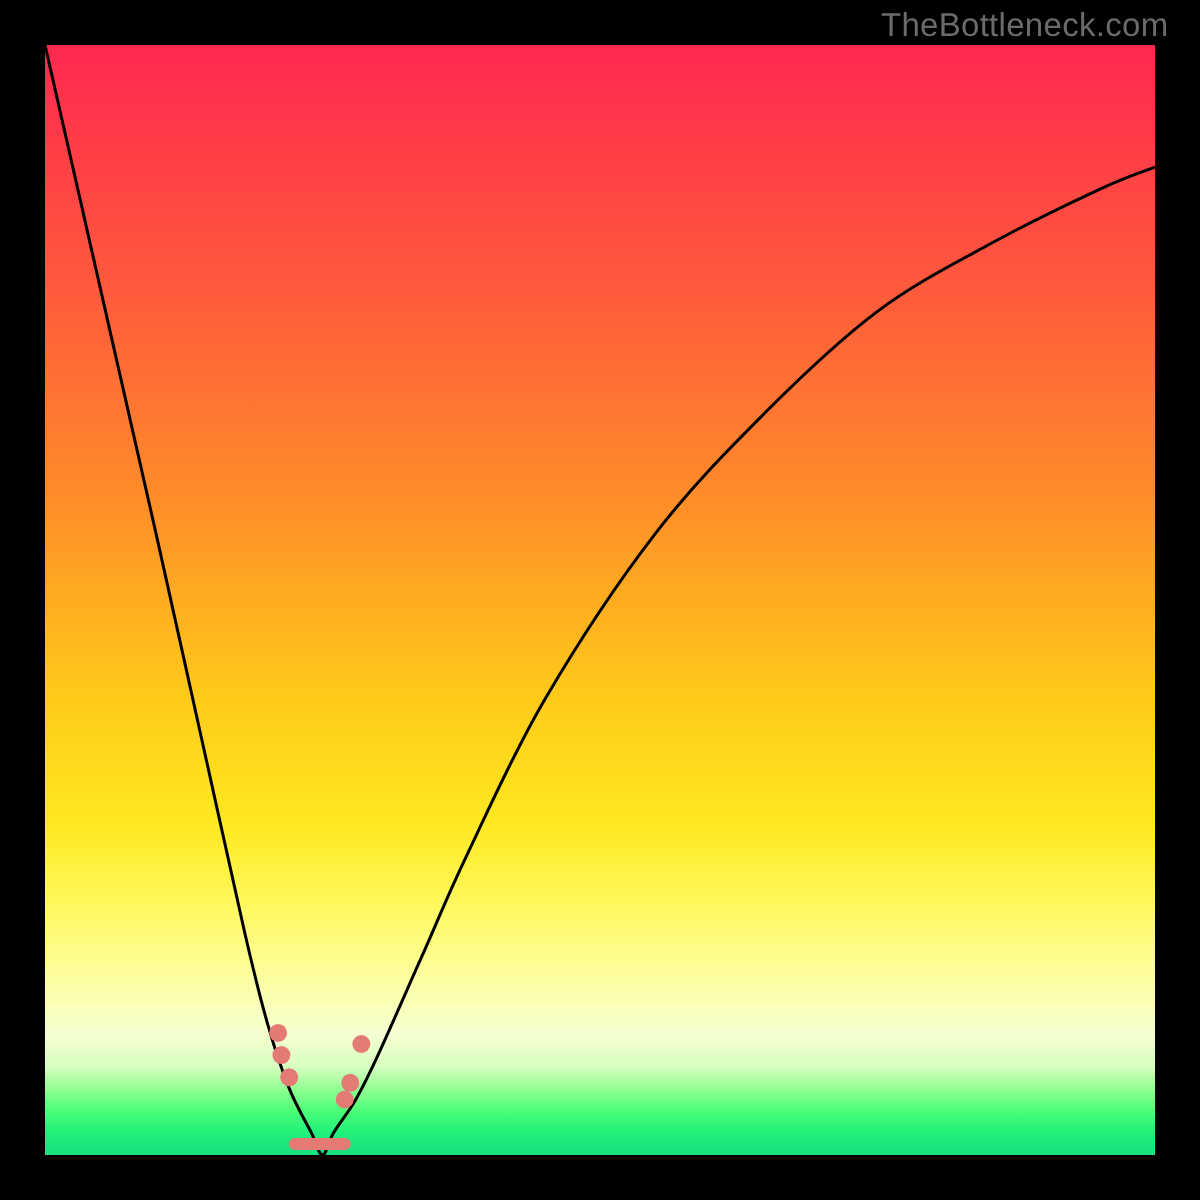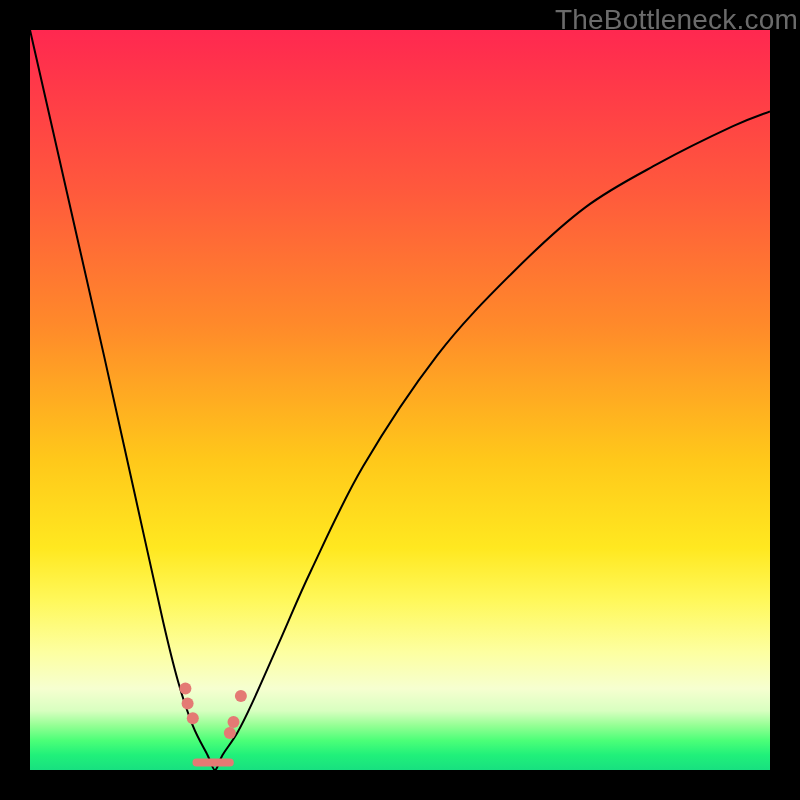--- a/index.html
+++ b/index.html
@@ -38,23 +38,23 @@
       #94ff94 94%,
       #4cff78 96%,
       #20f07a 98%,
       #18e080 100%
     );
   }
   
   .watermark {
     position: absolute;
     top: 4px;
-    right: 2px;
+    right: 21px;
     color: #6b6b6b;
-    font-size: 28px;
+    font-size: 22px;
     letter-spacing: 0.2px;
     font-weight: 400;
   }
   
   svg.plot {
     position: absolute;
     left: 0; top: 0;
     width: 740px;
     height: 740px;
     overflow: visible;

